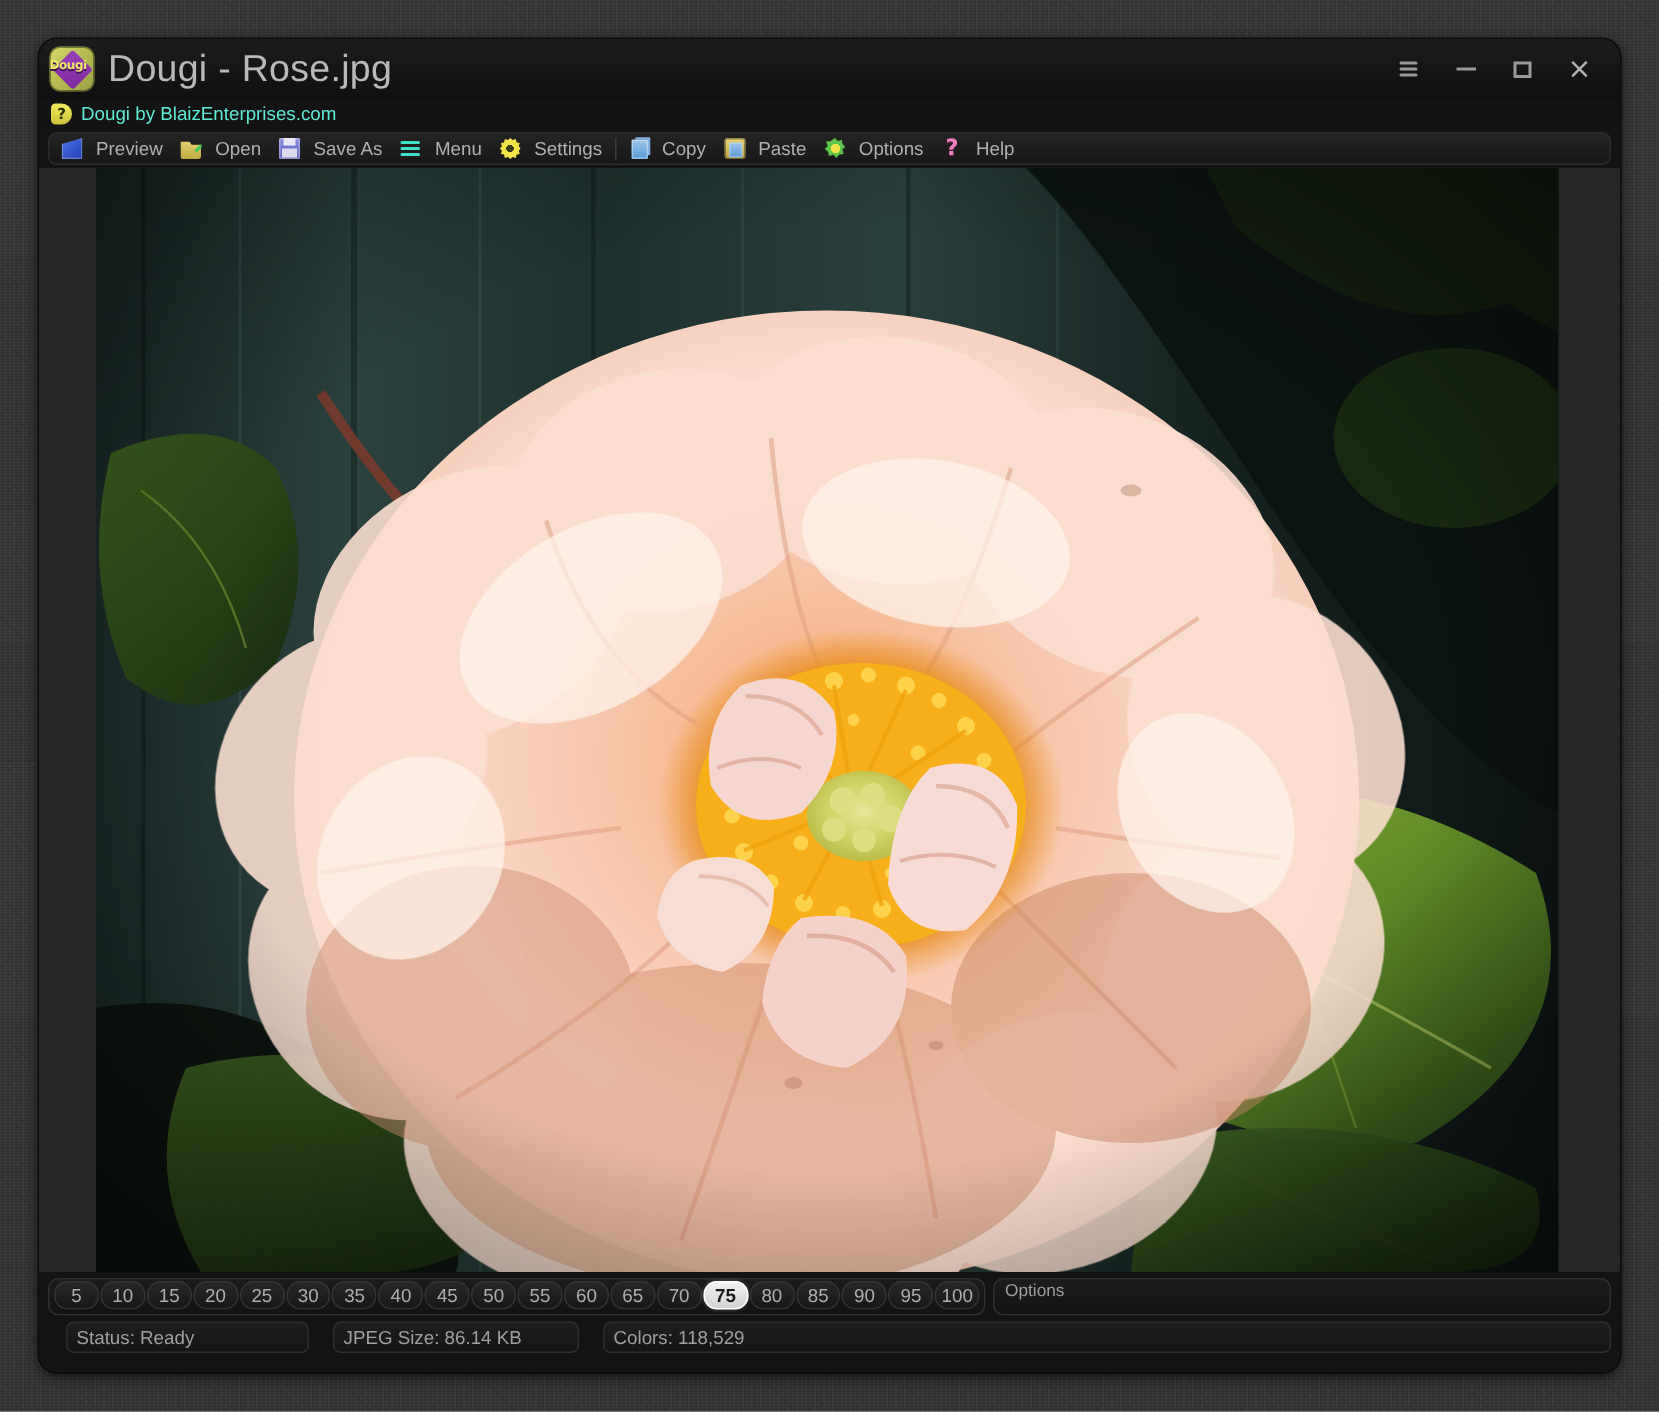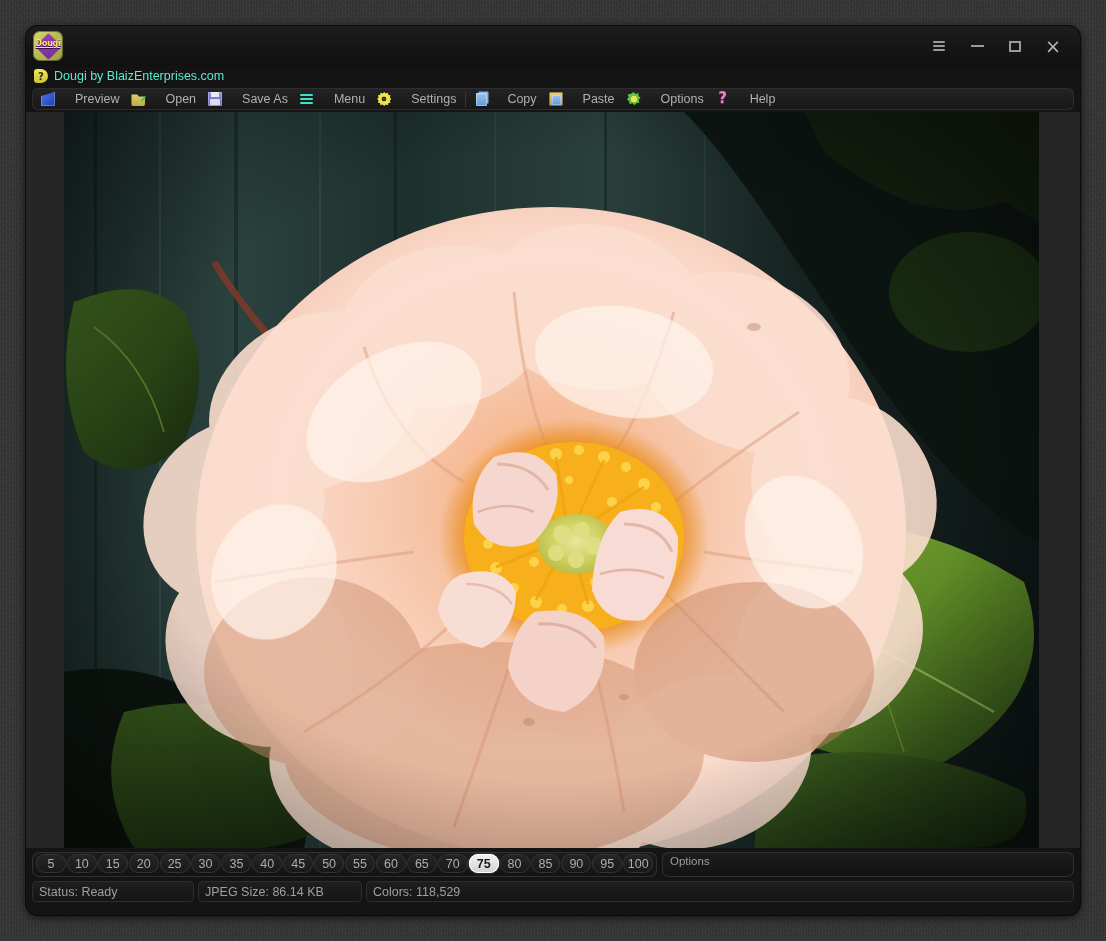--- a/index.html
+++ b/index.html
@@ -60,29 +60,27 @@
     left: 50%; top: 50%;
     width: 19px; height: 19px;
     margin: -9.5px 0 0 -9.5px;
     background: linear-gradient(135deg, #9a3fb8 0%, #7c2b9e 100%);
     transform: rotate(45deg);
     border-radius: 2px;
   }
   #app-icon .icon-word {
     position: absolute;
     left: 0; right: 0; top: 8px;
-    text-align: center;
     font-family: "DejaVu Sans", sans-serif;
     font-size: 8px;
     font-weight: bold;
     color: #f2e96a;
     letter-spacing: -0.3px;
     text-shadow: 0 1px 0 #3a1050;
     z-index: 2;
-    text-decoration: underline;
   }
   #window-title {
     margin-left: 9px;
     font-size: 25px;
     color: #b9b9b9;
     letter-spacing: 0.2px;
     white-space: nowrap;
   }
 
   #window-controls {
@@ -138,21 +136,21 @@
     background: linear-gradient(180deg, #242424 0%, #171717 100%);
     box-shadow: inset 0 0 0 1px #2d2d2d;
     display: flex;
     align-items: center;
     padding: 0 3px;
   }
   .tb-item {
     height: 20px;
     display: flex;
     align-items: center;
-    gap: 20px;
+    gap: 9px;
     padding: 0 6px;
     border-radius: 4px;
     white-space: nowrap;
   }
   .tb-label { font-size: 12.5px; color: #b0b0b0; }
   .tb-sep { width: 1px; height: 15px; background: #3a3a3a; margin: 0 3px; }
   .tbico { width: 14px; height: 14px; flex: none; position: relative; }
 
   
   .ic-preview {
@@ -299,38 +297,40 @@
   .sbcell {
     border-radius: 5px;
     background: linear-gradient(180deg, #1f1f1f 0%, #141414 100%);
     box-shadow: inset 0 0 0 1px #2e2e2e;
     color: #9f9f9f;
     font-size: 12.5px;
     display: flex; align-items: center;
     padding: 0 7px;
     white-space: nowrap;
     overflow: hidden;
+    margin-left: 12px;
   }
   #sb-status { width: 162px; flex: none; }
   #sb-dims   { width: 232px; flex: none; }
   #sb-size   { width: 164px; flex: none; }
   #sb-colors { flex: 1; }
 </style>
 </head>
 <body>
 
 <div id="desktop">
 
   <div id="window">
 
     <div id="titlebar">
       <div id="app-icon">
         <div class="diamond"></div>
         <div class="icon-word">Dougi</div>
       </div>
+      <div id="window-title">Dougi - Rose.jpg</div>
 
       <div id="window-controls">
         <div class="wbtn">
           <span class="stack-icon">
               <i></i>
               <i></i>
               <i></i>
             </span>
         </div>
         <div class="wbtn">

